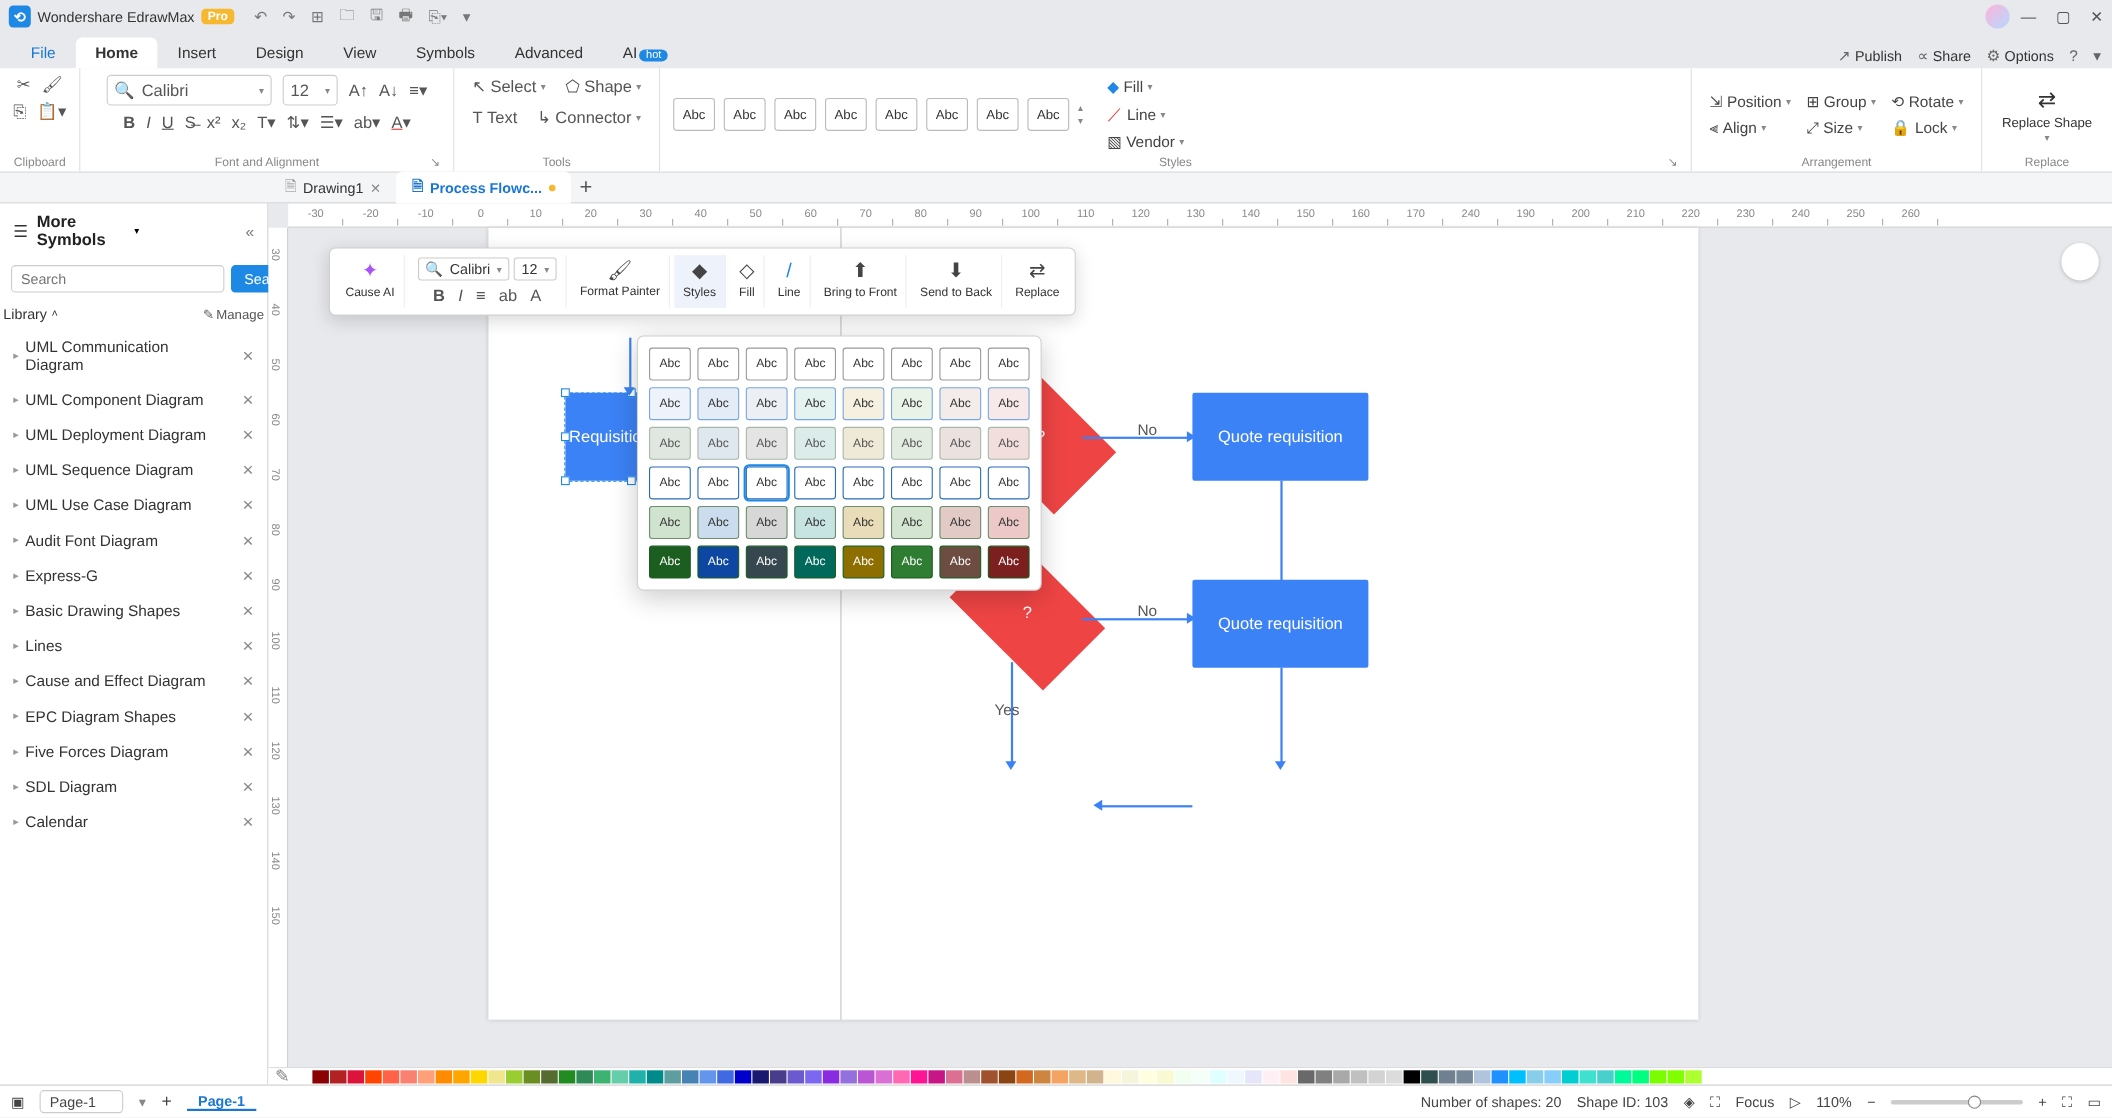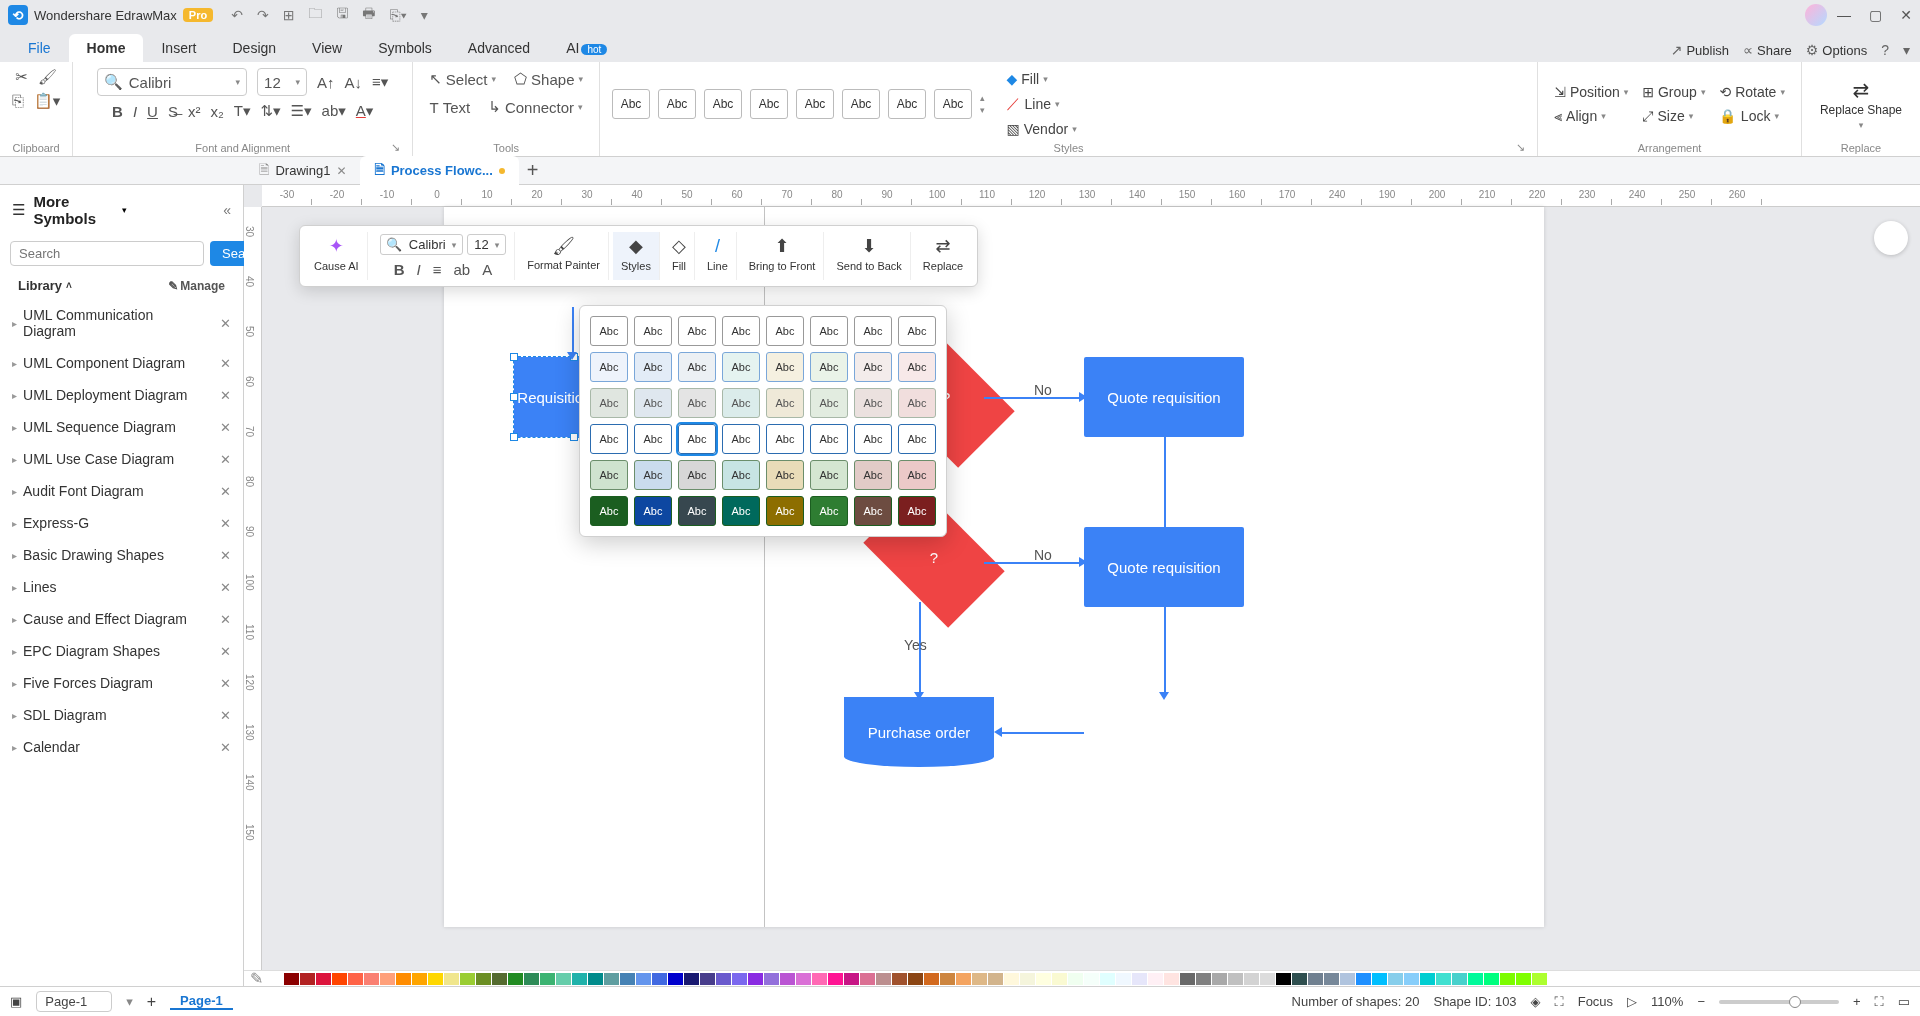--- a/index.html
+++ b/index.html
@@ -62,21 +62,21 @@
 .workspace { position:absolute; top:185px; left:0; right:0; bottom:30px; display:flex; }
 .sidebar { width:244px; background:#fff; border-right:1px solid #d0d0d0; display:flex; flex-direction:column; }
 .sidebar-header { padding:8px 12px; display:flex; align-items:center; gap:8px; }
 .sidebar-header .lib-icon { color:#333; font-size:15px; }
 .sidebar-header .title { font-weight:600; font-size:15px; color:#222; flex:1; }
 .sidebar-header .chev { font-size:9px; }
 .sidebar-header .collapse { color:#777; font-size:14px; }
 .sidebar-search { padding:6px 10px; display:flex; gap:6px; }
 .sidebar-search input { flex:1; border:1px solid #ccc; border-radius:4px; padding:4px 8px; font-size:13px; }
 .sidebar-search button { background:#1E88E5; color:#fff; border:none; border-radius:4px; padding:4px 12px; font-size:13px; }
-.sidebar-libhdr { padding:6px 18px; display:flex; align-items:center; font-size:13px; color:#333;font-weight:bold; }
+.sidebar-libhdr { padding:6px 3px; display:flex; align-items:center; font-size:13px; color:#333; }
 .sidebar-libhdr .spacer { flex:1; }
 .sidebar-libhdr .manage { color:#555; font-size:12px; display:flex; gap:2px; align-items:center; }
 .sidebar-list { flex:1; overflow-y:auto; }
 .sidebar-list .item { padding:8px 12px; font-size:14px; color:#333; display:flex; align-items:center; gap:6px; }
 .sidebar-list .item .chev { color:#999; font-size:10px; }
 .sidebar-list .item .spacer { flex:1; }
 .sidebar-list .item .x { color:#888; font-size:13px; }
 
 
 .canvas-wrap { flex:1; position:relative; background:#e8e9ec; overflow:hidden; }
@@ -565,23 +565,20 @@
       <div class="arrow-r" style="left:635px;top:350px"></div>
 
       <div class="shape proc" style="left:640px;top:320px;width:160px;height:80px">
         <span style="white-space:pre-line">Quote requisition</span>
       </div>
 
       <div class="conn v" style="left:475px;top:395px;height:95px"></div>
       <span class="label-text" style="left:460px;top:430px">Yes</span>
       <div class="arrow-d" style="left:470px;top:485px"></div>
 
-      <div class="shape proc" style="left:400px;top:490px;width:150px;height:70px;border-radius:0 0 50% 50%/0 0 15% 15%">
-        <span style="white-space:pre-line">Purchase order</span>
-      </div>
 
       <div class="conn v" style="left:720px;top:400px;height:90px"></div>
       <div class="arrow-d" style="left:715px;top:485px"></div>
       <div class="conn h" style="left:555px;top:525px;width:85px"></div>
       <div class="arrow-l" style="left:550px;top:520px"></div>
 
       <div style="position:absolute;left:320px;top:0;bottom:0;width:1px;background:#888;opacity:.5"></div>
     </div>
 
     <div class="mini-toolbar" style="left:55px;top:40px">

